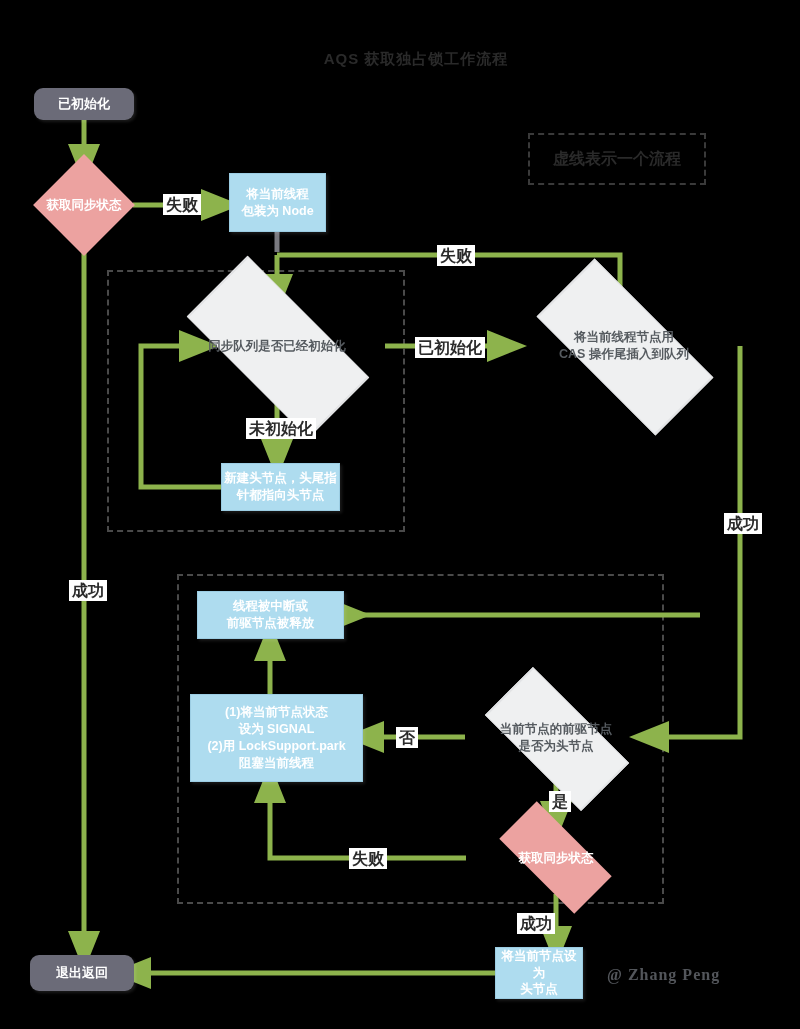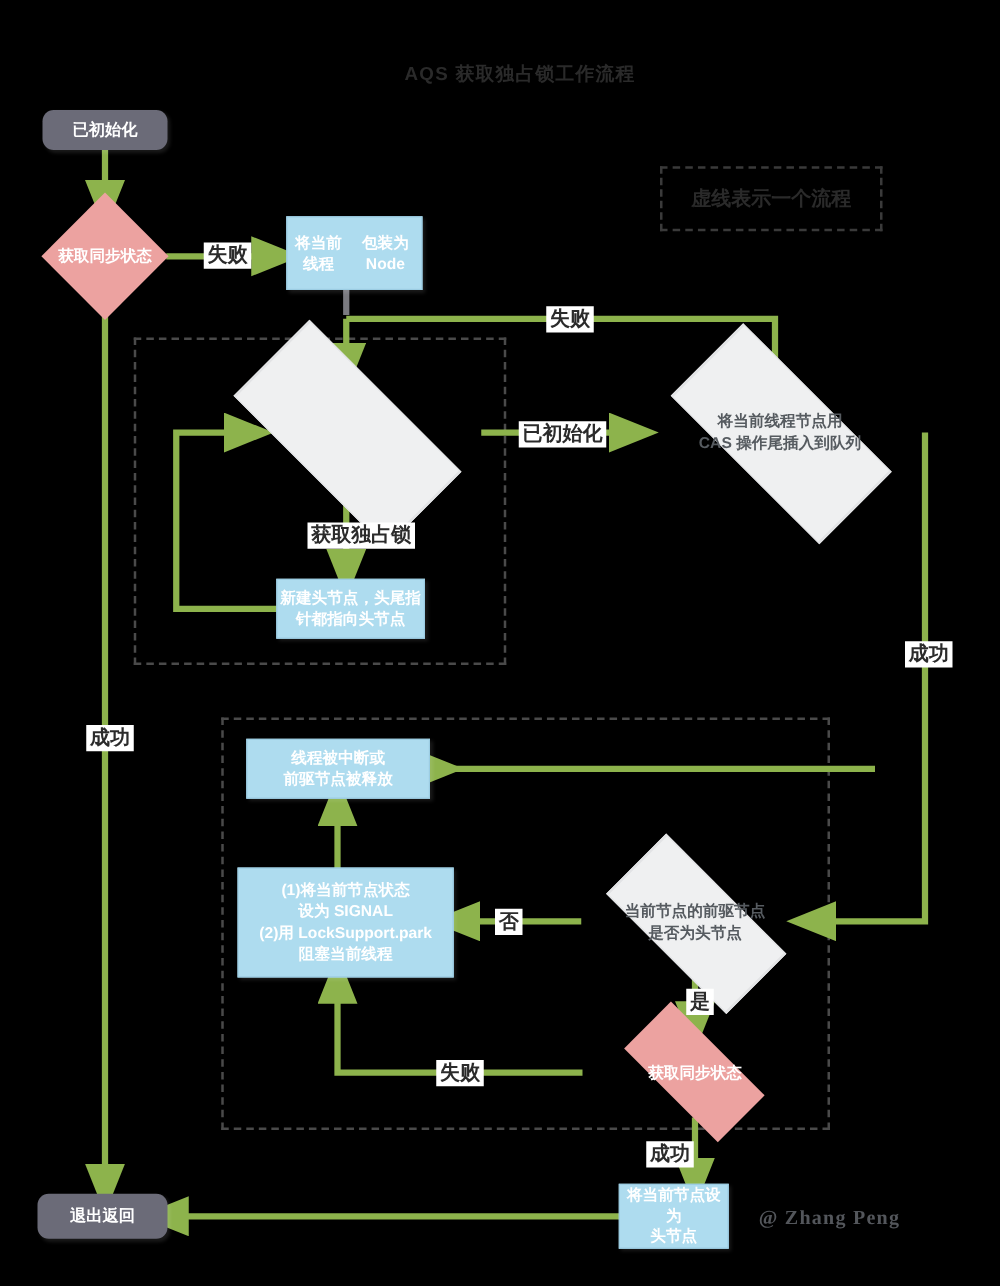--- a/index.html
+++ b/index.html
@@ -117,29 +117,30 @@
 
   <div class="node term" style="left:34px;top:88px;width:100px;height:32px;">
     <span>已初始化</span>
   </div>
 
   <div class="dia dia-pink" style="left:23px;top:167px;width:122px;height:76px;">
     <div class="shp" style="width:72px;height:72px;left:25px;top:2px;"></div>
     <div class="txt">获取同步状态</div>
   </div>
 
-  <div class="node proc" style="left:229px;top:173px;width:109px;height:59px;">
+  <div class="node proc" style="left:229px;top:173px;width:97px;height:59px;flex-direction:column;">
     <span>将当前线程</span>
     <span>包装为 Node</span>
   </div>
 
   <div class="dia dia-gray" style="left:158px;top:287px;width:238px;height:118px;">
     <div class="shp" style="width:84px;height:84px;left:77px;top:17px;
          transform:rotate(45deg) scale(2.0,1.0);"></div>
     <div class="txt" style="width:230px;">
+      <div>同步队列是否已经初始化</div>
     </div>
   </div>
 
   <div class="node proc" style="left:221px;top:463px;width:119px;height:48px;flex-direction:column;">
     <span>新建头节点，头尾指</span>
     <span>针都指向头节点</span>
   </div>
 
   <div class="dia dia-gray" style="left:506px;top:290px;width:236px;height:112px;">
     <div class="shp" style="width:80px;height:80px;left:78px;top:16px;
@@ -183,21 +184,21 @@
   </div>
 
   <div class="node term" style="left:30px;top:955px;width:104px;height:36px;">
     <span>退出返回</span>
   </div>
 
   <div class="elabel" style="left:163px;top:194px;">失败</div>
   <div class="elabel" style="left:69px;top:580px;">成功</div>
   <div class="elabel" style="left:437px;top:245px;">失败</div>
   <div class="elabel" style="left:415px;top:337px;">已初始化</div>
-  <div class="elabel" style="left:246px;top:418px;">获取独占锁</div>
+  <div class="elabel" style="left:246px;top:418px;">未初始化</div>
   <div class="elabel" style="left:724px;top:513px;">成功</div>
   <div class="elabel" style="left:396px;top:727px;">否</div>
   <div class="elabel" style="left:549px;top:791px;">是</div>
   <div class="elabel" style="left:349px;top:848px;">失败</div>
   <div class="elabel" style="left:517px;top:913px;">成功</div>
 
   <div class="watermark" style="left:607px;top:966px;">@ Zhang Peng</div>
 
 </div>
 

